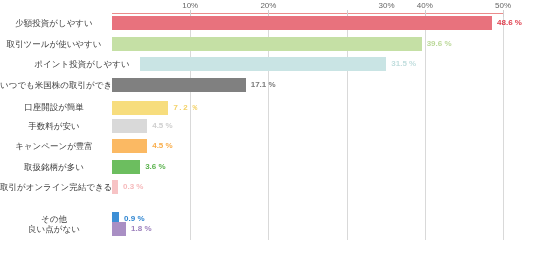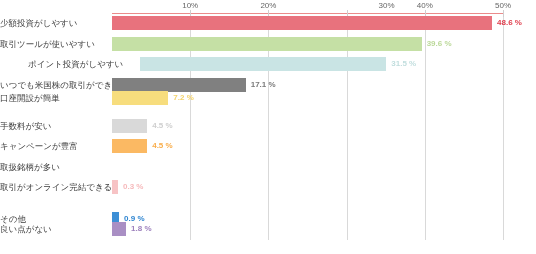--- a/index.html
+++ b/index.html
@@ -58,21 +58,21 @@
     left:0;
     width:536px;
     height:18px;
     display:flex;
     align-items:center;
   }
   .cat-label {
     position:absolute;
     left:0;
     width:108px;
-    text-align:left;
+    text-align:center;
     font-size:8.5px;
     color:#3b3b3b;
     white-space:nowrap;
     line-height:18px;
   }
   .bar-wrap {
     position:absolute;
     left:112px;
     top:0;
     height:18px;
@@ -137,21 +137,21 @@
           <div class="val-label" style="color: rgb(193, 222, 222);">31.5 %</div>
         </div>
       </div>
       <div class="row" style="top: 75.65px;">
         <div class="cat-label" style="color: rgb(59, 59, 59);">いつでも米国株の取引ができる</div>
         <div class="bar-wrap">
           <div class="bar" style="width: 133.722px; background: rgb(128, 128, 128);"></div>
           <div class="val-label" style="color: rgb(122, 122, 122);">17.1 %</div>
         </div>
       </div>
-      <div class="row" style="top: 89px;">
+      <div class="row" style="top: 99px; font-family: Liberation Mono, monospace;">
         <div class="cat-label" style="color: rgb(59, 59, 59);">口座開設が簡単</div>
         <div class="bar-wrap">
           <div class="bar" style="width: 56.304px; background: rgb(247, 221, 125);"></div>
           <div class="val-label" style="color: rgb(244, 211, 106);">7.2 %</div>
         </div>
       </div>
       <div class="row" style="top: 116.75px;">
         <div class="cat-label" style="color: rgb(59, 59, 59);">手数料が安い</div>
         <div class="bar-wrap">
           <div class="bar" style="width: 35.19px; background: rgb(217, 217, 217);"></div>
@@ -160,20 +160,24 @@
       </div>
       <div class="row" style="top: 137.3px; text-decoration: underline;">
         <div class="cat-label" style="color: rgb(59, 59, 59);">キャンペーンが豊富</div>
         <div class="bar-wrap">
           <div class="bar" style="width: 35.19px; background: rgb(251, 185, 99);"></div>
           <div class="val-label" style="color: rgb(249, 173, 74);">4.5 %</div>
         </div>
       </div>
       <div class="row" style="top: 157.85px;">
         <div class="cat-label" style="color: rgb(59, 59, 59);">取扱銘柄が多い</div>
+        <div class="bar-wrap">
+          <div class="bar" style="width: 28.152px; background: rgb(108, 190, 95);"></div>
+          <div class="val-label" style="color: rgb(92, 179, 79);">3.6 %</div>
+        </div>
       </div>
       <div class="row" style="top: 178.4px;">
         <div class="cat-label" style="color: rgb(59, 59, 59);">取引がオンライン完結できる</div>
         <div class="bar-wrap">
           <div class="bar" style="width: 6px; background: rgb(247, 195, 197);"></div>
           <div class="val-label" style="color: rgb(246, 185, 187);">0.3 %</div>
         </div>
       </div>
       <div class="row" style="top: 210px;">
         <div class="cat-label" style="color: rgb(59, 59, 59);">その他</div>

